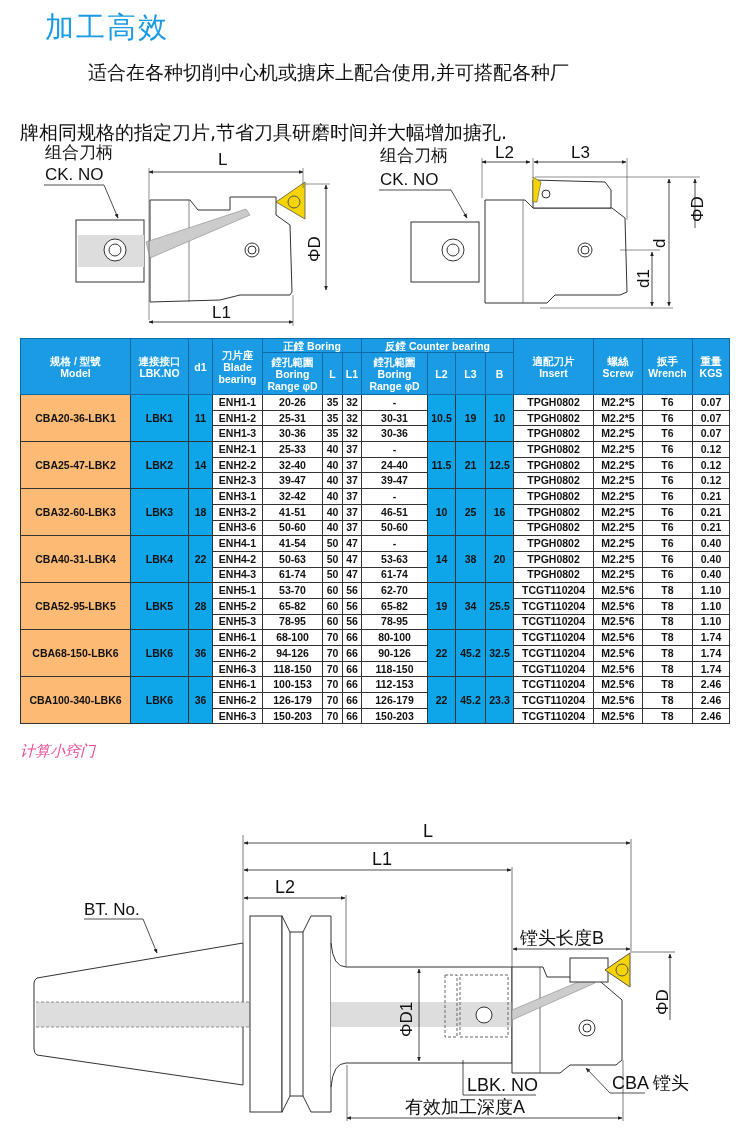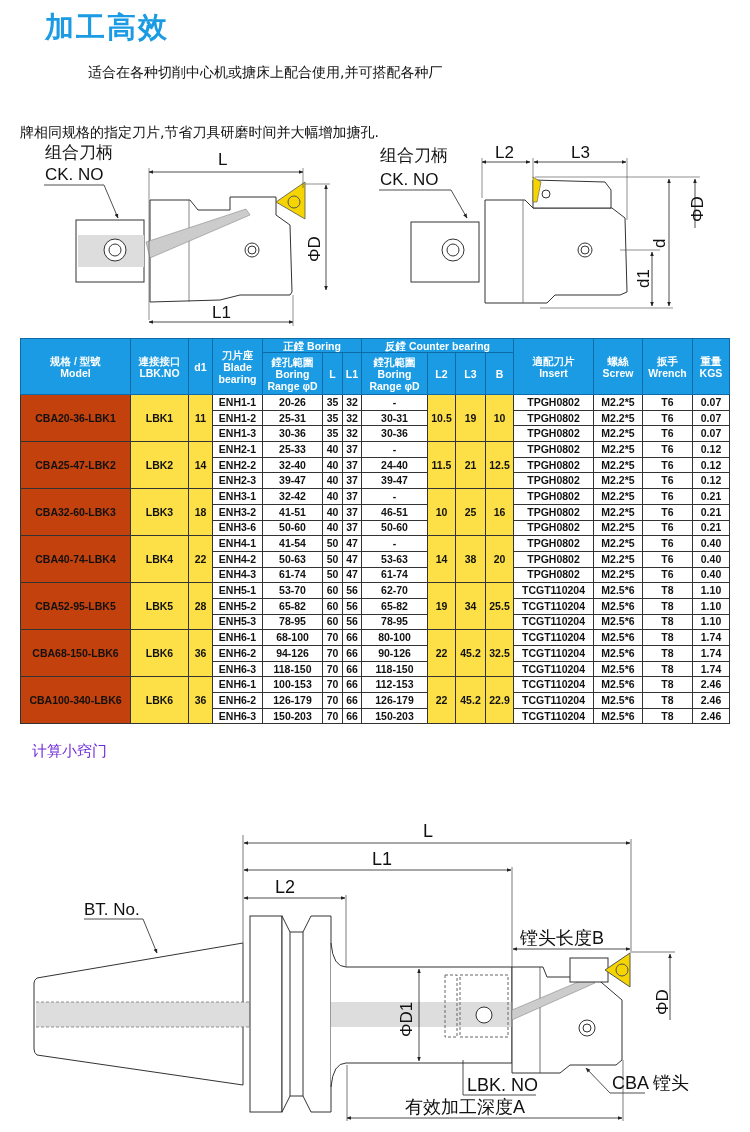--- a/index.html
+++ b/index.html
@@ -1,28 +1,28 @@
 <!DOCTYPE html>
 <html><head>
 <meta charset="utf-8">
 <style>
   html,body{margin:0;padding:0;background:#fff;}
   body{width:750px;height:1132px;position:relative;overflow:hidden;font-family:"DejaVu Sans","Liberation Sans",sans-serif;color:#111;}
-  .title{position:absolute;left:45px;top:8px;font-size:29px;font-weight:bold;color:#1a9be3;letter-spacing:2px;}
-  .intro{position:absolute;left:20px;top:58px;width:720px;font-size:14px;line-height:28px;color:#111;}
+  .title{position:absolute;left:45px;top:8px;font-size:29px;font-weight:normal;color:#1a9be3;letter-spacing:2px;}
+  .intro{position:absolute;left:20px;top:58px;width:720px;font-size:19px;line-height:28px;color:#111;}
   .intro .l1{padding-left:68px;display:block;white-space:nowrap;}
   .intro .l2{display:block;white-space:nowrap;margin-top:32px;}
   svg{position:absolute;}
   .lbl{font-family:"Liberation Sans","DejaVu Sans",sans-serif;fill:#111;}
   table.spec{position:absolute;left:20px;top:338px;border-collapse:collapse;font-family:"Liberation Sans","DejaVu Sans",sans-serif;font-weight:bold;font-size:10.5px;table-layout:fixed;}
   table.spec th{background:#1a9be3;color:#fff;border:1px solid #0f6aa8;text-align:center;padding:0;line-height:12px;font-size:10.5px;}
   table.spec td{border:1px solid #333;text-align:center;padding:0;height:14.7px;line-height:13px;color:#111;background:#fff;}
-  table.spec td.grp{background:#c2410c;}
-  table.spec td.lt{background:#fde047;}
-  .tips{position:absolute;left:32px;top:740px;font-size:15px;line-height:23px;color:#6d28d9;}
+  table.spec td.grp{background:#fdba74;}
+  table.spec td.lt{background:#0ea5e9;}
+  .tips{position:absolute;left:20px;top:740px;font-size:15px;line-height:23px;color:#ec4899;font-style:italic;}
   .tips div{white-space:nowrap;}
 </style>
 </head>
 <body>
 
 <div class="title">加工高效</div>
 <div class="intro">
   <span class="l1">适合在各种切削中心机或搪床上配合使用,并可搭配各种厂</span>
   <span class="l2">牌相同规格的指定刀片,节省刀具研磨时间并大幅增加搪孔.</span>
 </div>
@@ -254,21 +254,21 @@
         <td>50-60</td>
         <td>40</td>
         <td>37</td>
         <td>50-60</td>
         <td>TPGH0802</td>
         <td>M2.2*5</td>
         <td>T6</td>
         <td>0.21</td>
       </tr>
       <tr>
-        <td class="grp" rowspan="3">CBA40-74-LBK4</td>
+        <td class="grp" rowspan="3">CBA40-31-LBK4</td>
         <td class="lt" rowspan="3">LBK4</td>
         <td class="lt" rowspan="3">22</td>
         <td>ENH4-1</td>
         <td>41-54</td>
         <td>50</td>
         <td>47</td>
         <td>-</td>
         <td class="lt" rowspan="3">14</td>
         <td class="lt" rowspan="3">38</td>
         <td class="lt" rowspan="3">20</td>
@@ -381,21 +381,21 @@
         <td class="grp" rowspan="3">CBA100-340-LBK6</td>
         <td class="lt" rowspan="3">LBK6</td>
         <td class="lt" rowspan="3">36</td>
         <td>ENH6-1</td>
         <td>100-153</td>
         <td>70</td>
         <td>66</td>
         <td>112-153</td>
         <td class="lt" rowspan="3">22</td>
         <td class="lt" rowspan="3">45.2</td>
-        <td class="lt" rowspan="3">22.9</td>
+        <td class="lt" rowspan="3">23.3</td>
         <td>TCGT110204</td>
         <td>M2.5*6</td>
         <td>T8</td>
         <td>2.46</td>
       </tr>
       <tr>
         <td>ENH6-2</td>
         <td>126-179</td>
         <td>70</td>
         <td>66</td>

